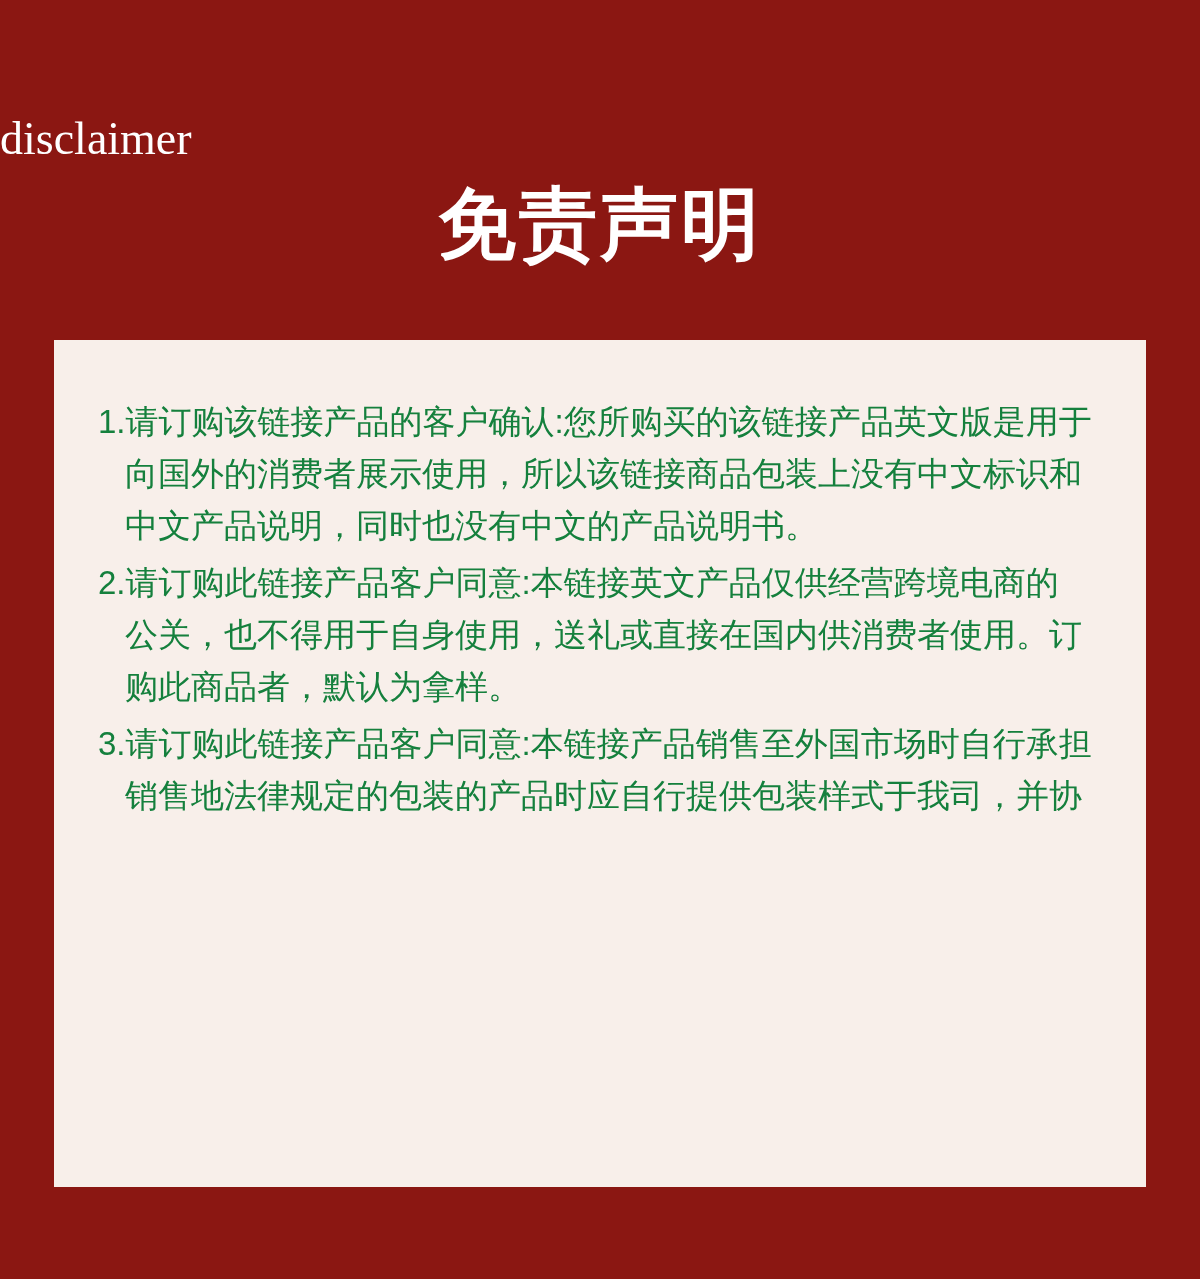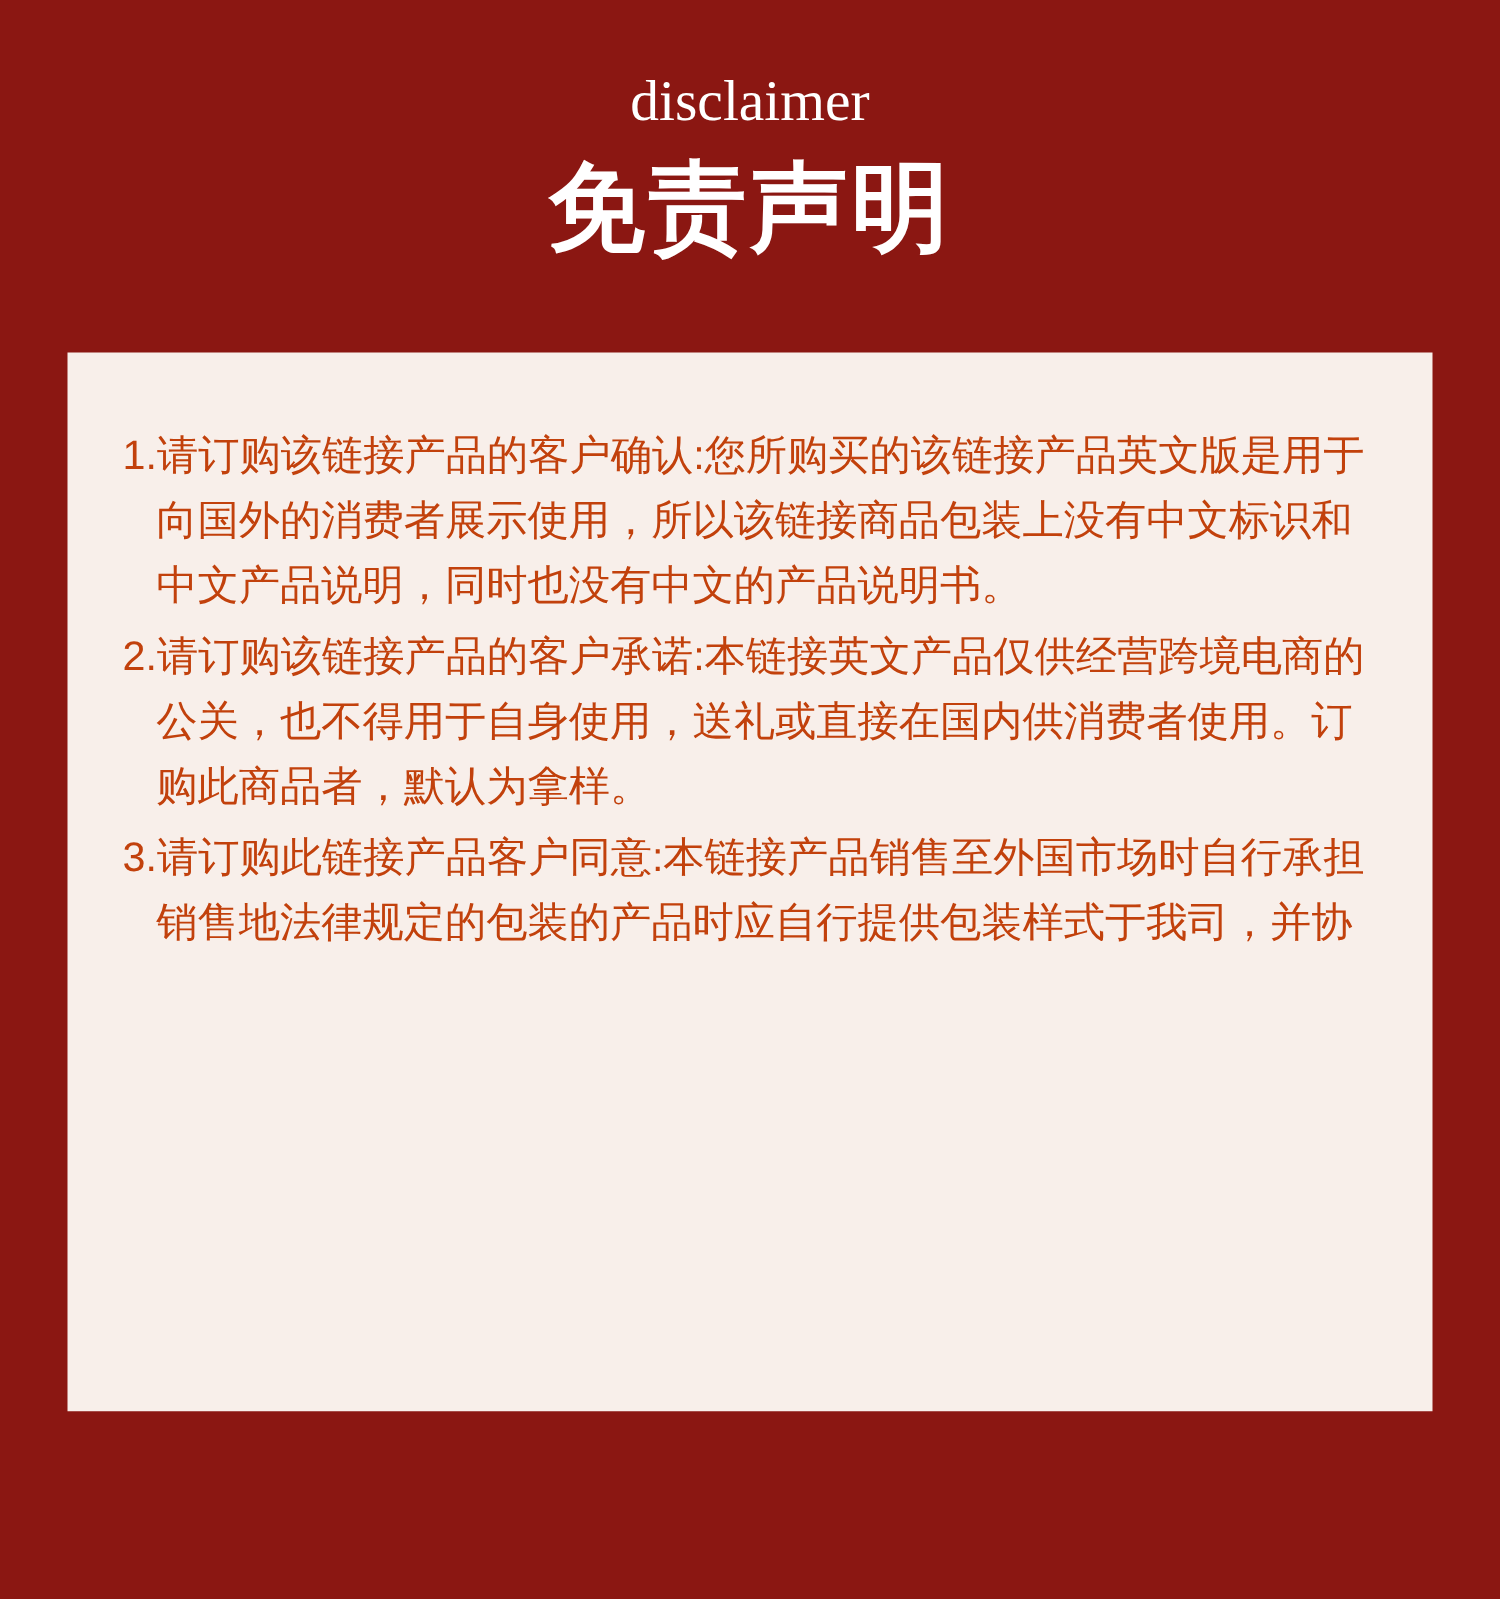--- a/index.html
+++ b/index.html
@@ -8,22 +8,22 @@
   }
   .canvas {
     position: relative;
     width: 1200px;
     height: 1279px;
     background: #8B1712;
     overflow: hidden;
     font-family: "Liberation Sans", "DejaVu Sans", sans-serif;
   }
   .subtitle {
-    padding-top: 58px;
-    text-align: center;
+    padding-top: 116px;
+    text-align: left;
     color: #ffffff;
     font-family: "Liberation Serif", "DejaVu Serif", serif;
     font-size: 46px;
     line-height: 46px;
     font-weight: 400;
   }
   .title {
     margin-top: 22px;
     text-align: center;
     color: #ffffff;
@@ -36,21 +36,21 @@
     box-sizing: border-box;
     width: 1092px;
     height: 847px;
     margin: 76px auto 0 auto;
     background: #F8EFEA;
     padding: 56px 40px 0 44px;
     overflow: hidden;
   }
   .para {
     margin: 0 0 5px 0;
-    color: #c2410c;
+    color: #15803d;
   }
   .line {
     font-size: 33px;
     line-height: 52px;
     white-space: nowrap;
   }
   .line.cont {
     padding-left: 27px;
   }
   .num {
@@ -68,21 +68,21 @@
 
   <div class="panel">
 
     <div class="para">
       <div class="line"><span class="num">1.</span><span>请订购该链接产品的客户确认:您所购买的该链接产品英文版是用于</span></div>
       <div class="line cont">向国外的消费者展示使用，所以该链接商品包装上没有中文标识和</div>
       <div class="line cont">中文产品说明，同时也没有中文的产品说明书。</div>
     </div>
 
     <div class="para">
-      <div class="line"><span class="num">2.</span><span>请订购该链接产品的客户承诺:本链接英文产品仅供经营跨境电商的</span></div>
+      <div class="line"><span class="num">2.</span><span>请订购此链接产品客户同意:本链接英文产品仅供经营跨境电商的</span></div>
       <div class="line cont">公关，也不得用于自身使用，送礼或直接在国内供消费者使用。订</div>
       <div class="line cont">购此商品者，默认为拿样。</div>
     </div>
 
     <div class="para">
       <div class="line"><span class="num">3.</span><span>请订购此链接产品客户同意:本链接产品销售至外国市场时自行承担</span></div>
       <div class="line cont">销售地法律规定的包装的产品时应自行提供包装样式于我司，并协</div>
     </div>
 
 

